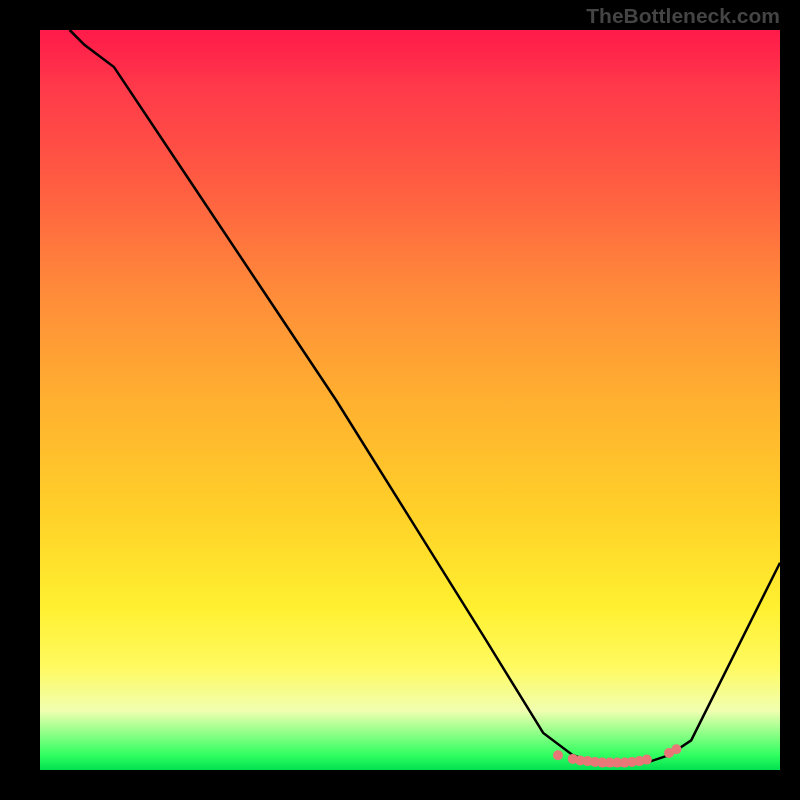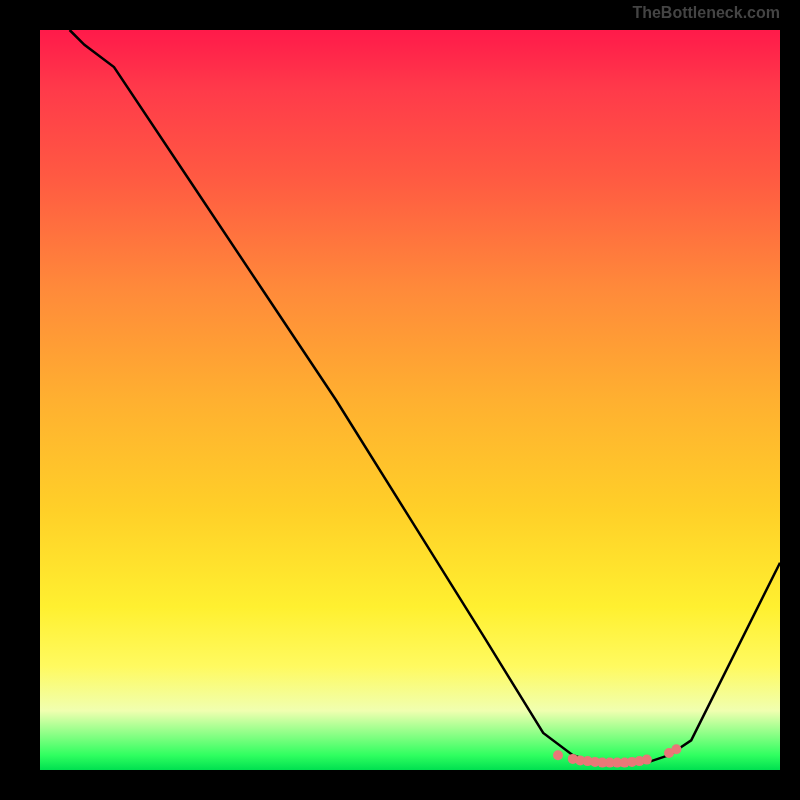--- a/index.html
+++ b/index.html
@@ -9,21 +9,21 @@
     width: 800px;
     height: 800px;
     position: relative;
     font-family: Arial, sans-serif;
   }
   .watermark {
     position: absolute;
     top: 4px;
     right: 20px;
     color: #444;
-    font-size: 16px;
+    font-size: 21px;
     font-weight: bold;
     z-index: 10;
   }
   .plot-area {
     position: absolute;
     left: 40px;
     top: 30px;
     width: 740px;
     height: 740px;
     background: linear-gradient(to bottom,

